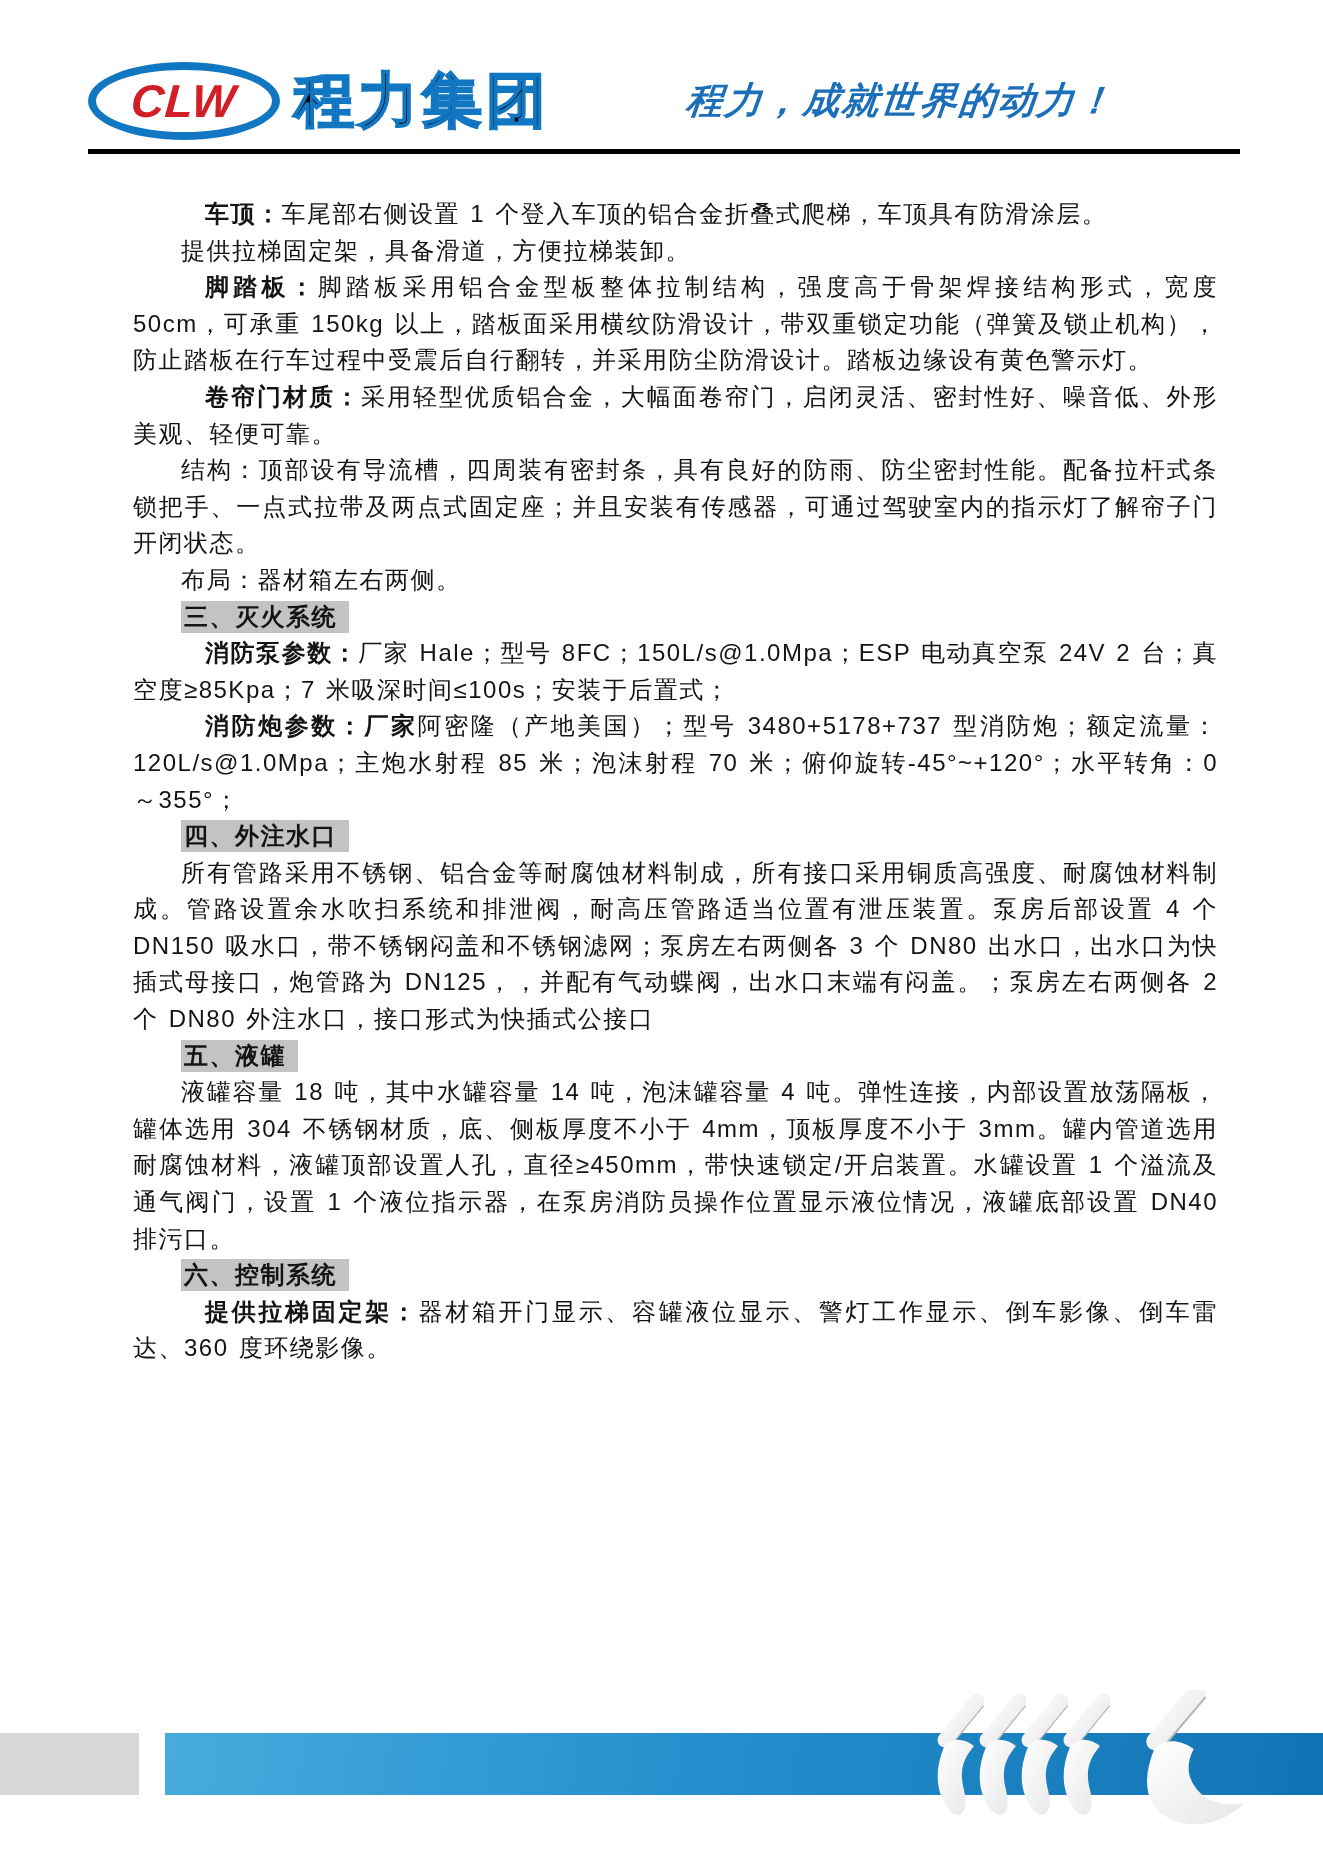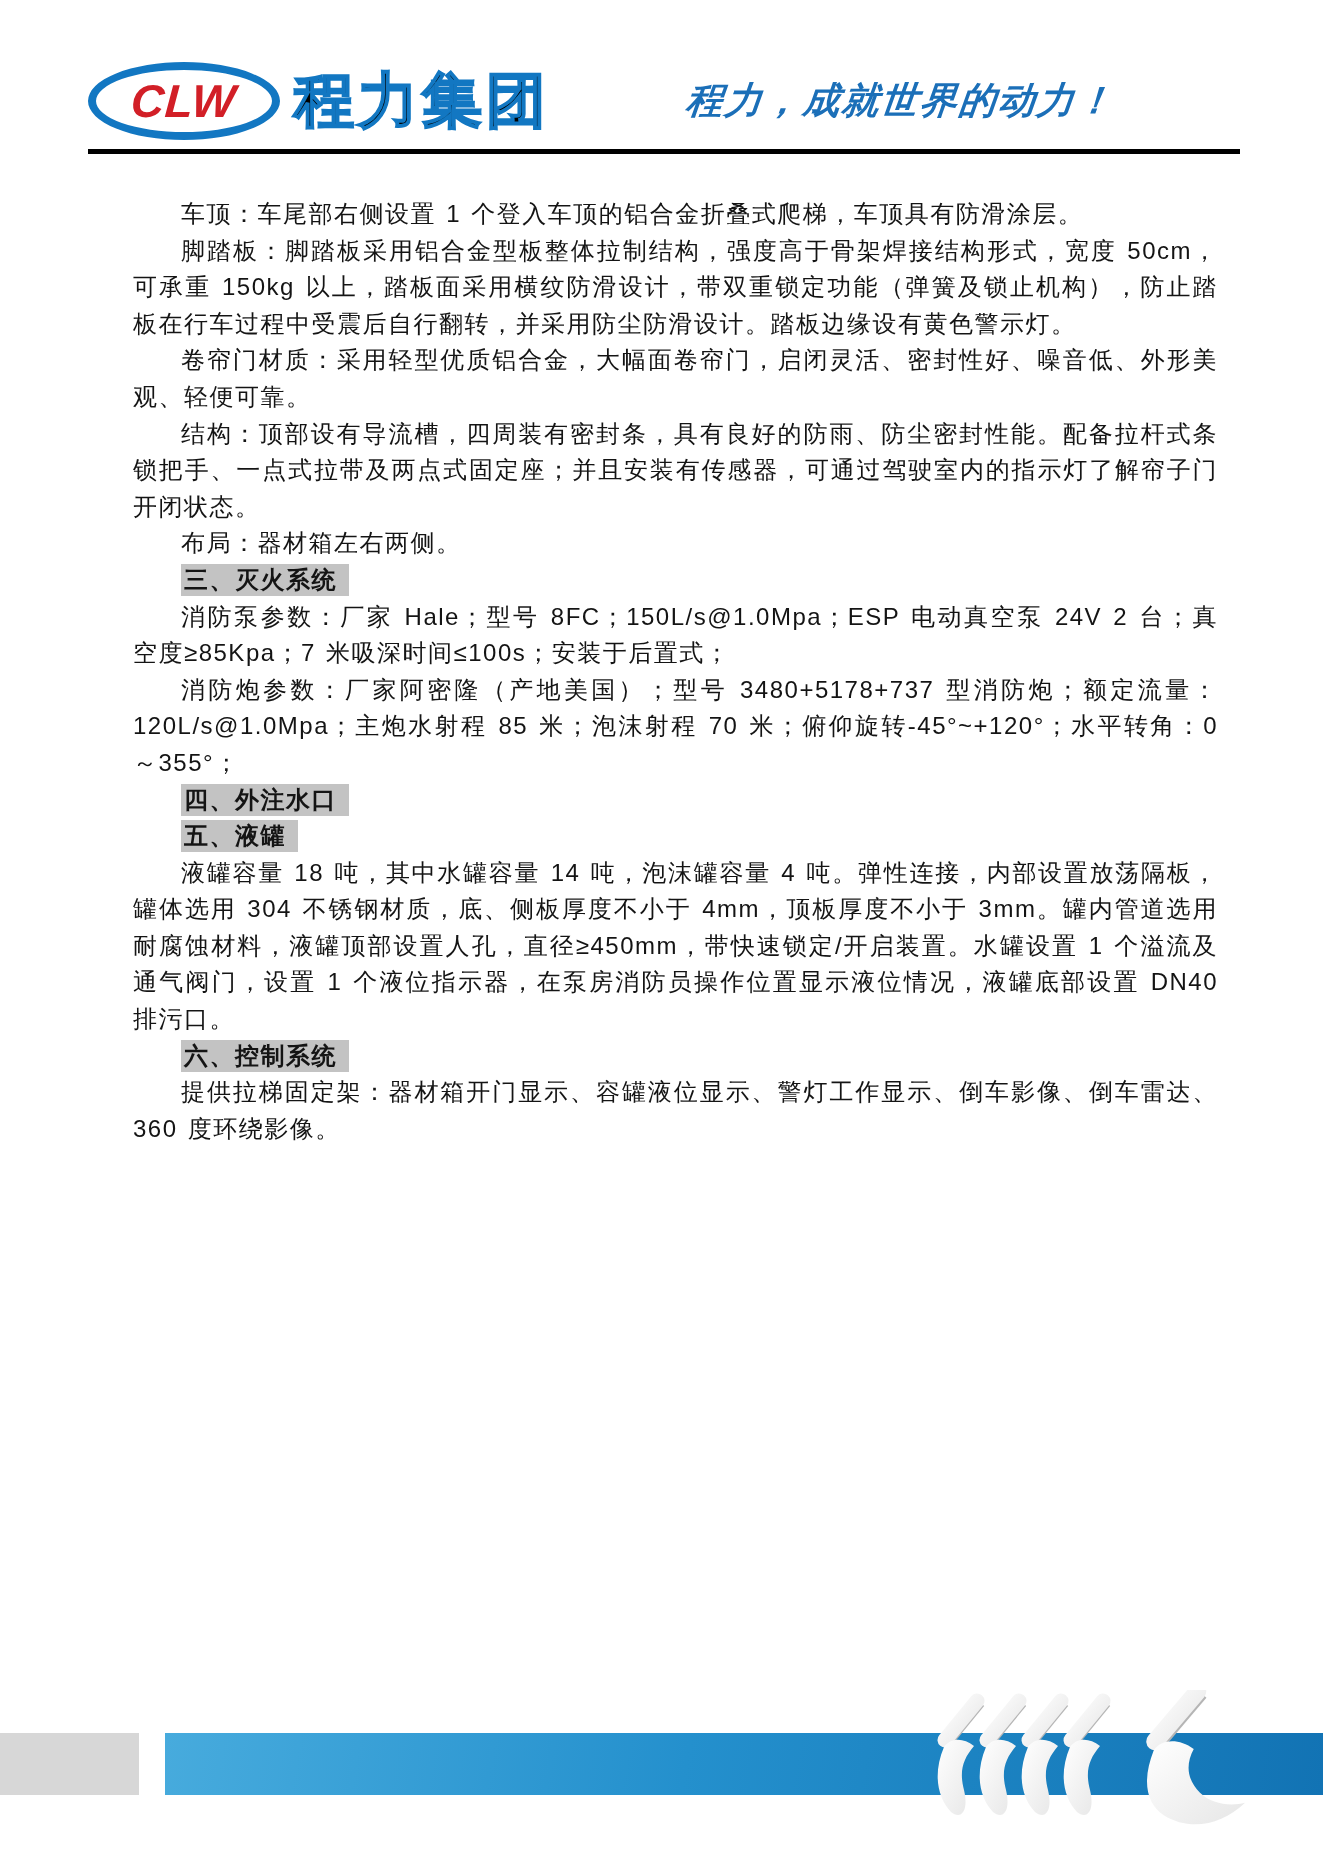--- a/index.html
+++ b/index.html
@@ -28,21 +28,21 @@
     transform:skewX(-6deg);white-space:nowrap;
   }
   .rule{position:absolute;left:88px;top:149px;width:1152px;height:5px;background:#000;}
   
   .doc{
     position:absolute;left:133px;top:196px;width:1085px;
     font-size:24px;line-height:36.6px;color:#141414;
     text-align:justify;letter-spacing:1.5px;word-spacing:2px;
   }
   .doc p{margin:0;text-indent:2em;}
-  .doc p b{font-weight:normal;}
+  .doc p b{font-weight:bold;margin-left:24px;}
   .sec{margin:0;text-indent:2em;font-weight:bold;}
   .sec .hl{background:#c3c3c3;padding:2px 12px 3px 3px;margin-top:40px;}
   
   .footer-gray{
     position:absolute;left:0;top:1733px;width:139px;height:62px;background:#d7d7d7;
   }
   .footer-band{
     position:absolute;left:165px;top:1733px;width:1158px;height:62px;
     background:linear-gradient(100deg,#47abdd 0%,#2490cd 45%,#1273b4 100%);
   }
@@ -57,28 +57,30 @@
     <div class="logo-oval">
       <span>CLW</span>
     </div>
     <div class="logo-company">程力集团</div>
   </div>
   <div class="slogan">程力，成就世界的动力！</div>
   <div class="rule"></div>
 
   <div class="doc">
       <p class="para"><b>车顶：</b>车尾部右侧设置 1 个登入车顶的铝合金折叠式爬梯，车顶具有防滑涂层。</p>
+      <p class="para">提供拉梯固定架，具备滑道，方便拉梯装卸。</p>
       <p class="para"><b>脚踏板：</b>脚踏板采用铝合金型板整体拉制结构，强度高于骨架焊接结构形式，宽度 50cm，可承重 150kg 以上，踏板面采用横纹防滑设计，带双重锁定功能（弹簧及锁止机构），防止踏板在行车过程中受震后自行翻转，并采用防尘防滑设计。踏板边缘设有黄色警示灯。</p>
       <p class="para"><b>卷帘门材质：</b>采用轻型优质铝合金，大幅面卷帘门，启闭灵活、密封性好、噪音低、外形美观、轻便可靠。</p>
       <p class="para">结构：顶部设有导流槽，四周装有密封条，具有良好的防雨、防尘密封性能。配备拉杆式条锁把手、一点式拉带及两点式固定座；并且安装有传感器，可通过驾驶室内的指示灯了解帘子门开闭状态。</p>
       <p class="para">布局：器材箱左右两侧。</p>
       <div class="sec"><span class="hl">三、灭火系统</span></div>
       <p class="para"><b>消防泵参数：</b>厂家 Hale；型号 8FC；150L/s@1.0Mpa；ESP 电动真空泵 24V 2 台；真空度≥85Kpa；7 米吸深时间≤100s；安装于后置式；</p>
       <p class="para"><b>消防炮参数：厂家</b>阿密隆（产地美国）；型号 3480+5178+737 型消防炮；额定流量：120L/s@1.0Mpa；主炮水射程 85 米；泡沫射程 70 米；俯仰旋转-45°~+120°；水平转角：0～355°；</p>
       <div class="sec"><span class="hl">四、外注水口</span></div>
+      <p class="para">所有管路采用不锈钢、铝合金等耐腐蚀材料制成，所有接口采用铜质高强度、耐腐蚀材料制成。管路设置余水吹扫系统和排泄阀，耐高压管路适当位置有泄压装置。泵房后部设置 4 个 DN150 吸水口，带不锈钢闷盖和不锈钢滤网；泵房左右两侧各 3 个 DN80 出水口，出水口为快插式母接口，炮管路为 DN125，，并配有气动蝶阀，出水口末端有闷盖。；泵房左右两侧各 2 个 DN80 外注水口，接口形式为快插式公接口</p>
       <div class="sec"><span class="hl">五、液罐</span></div>
       <p class="para">液罐容量 18 吨，其中水罐容量 14 吨，泡沫罐容量 4 吨。弹性连接，内部设置放荡隔板，罐体选用 304 不锈钢材质，底、侧板厚度不小于 4mm，顶板厚度不小于 3mm。罐内管道选用耐腐蚀材料，液罐顶部设置人孔，直径≥450mm，带快速锁定/开启装置。水罐设置 1 个溢流及通气阀门，设置 1 个液位指示器，在泵房消防员操作位置显示液位情况，液罐底部设置 DN40 排污口。</p>
       <div class="sec"><span class="hl">六、控制系统</span></div>
       <p class="para"><b>提供拉梯固定架：</b>器材箱开门显示、容罐液位显示、警灯工作显示、倒车影像、倒车雷达、360 度环绕影像。</p>
     </div>
 
   <div class="footer-gray"></div>
   <div class="footer-band"></div>
   <svg class="footer-swoosh" width="340" height="135" viewBox="0 0 340 135">
     <defs>

